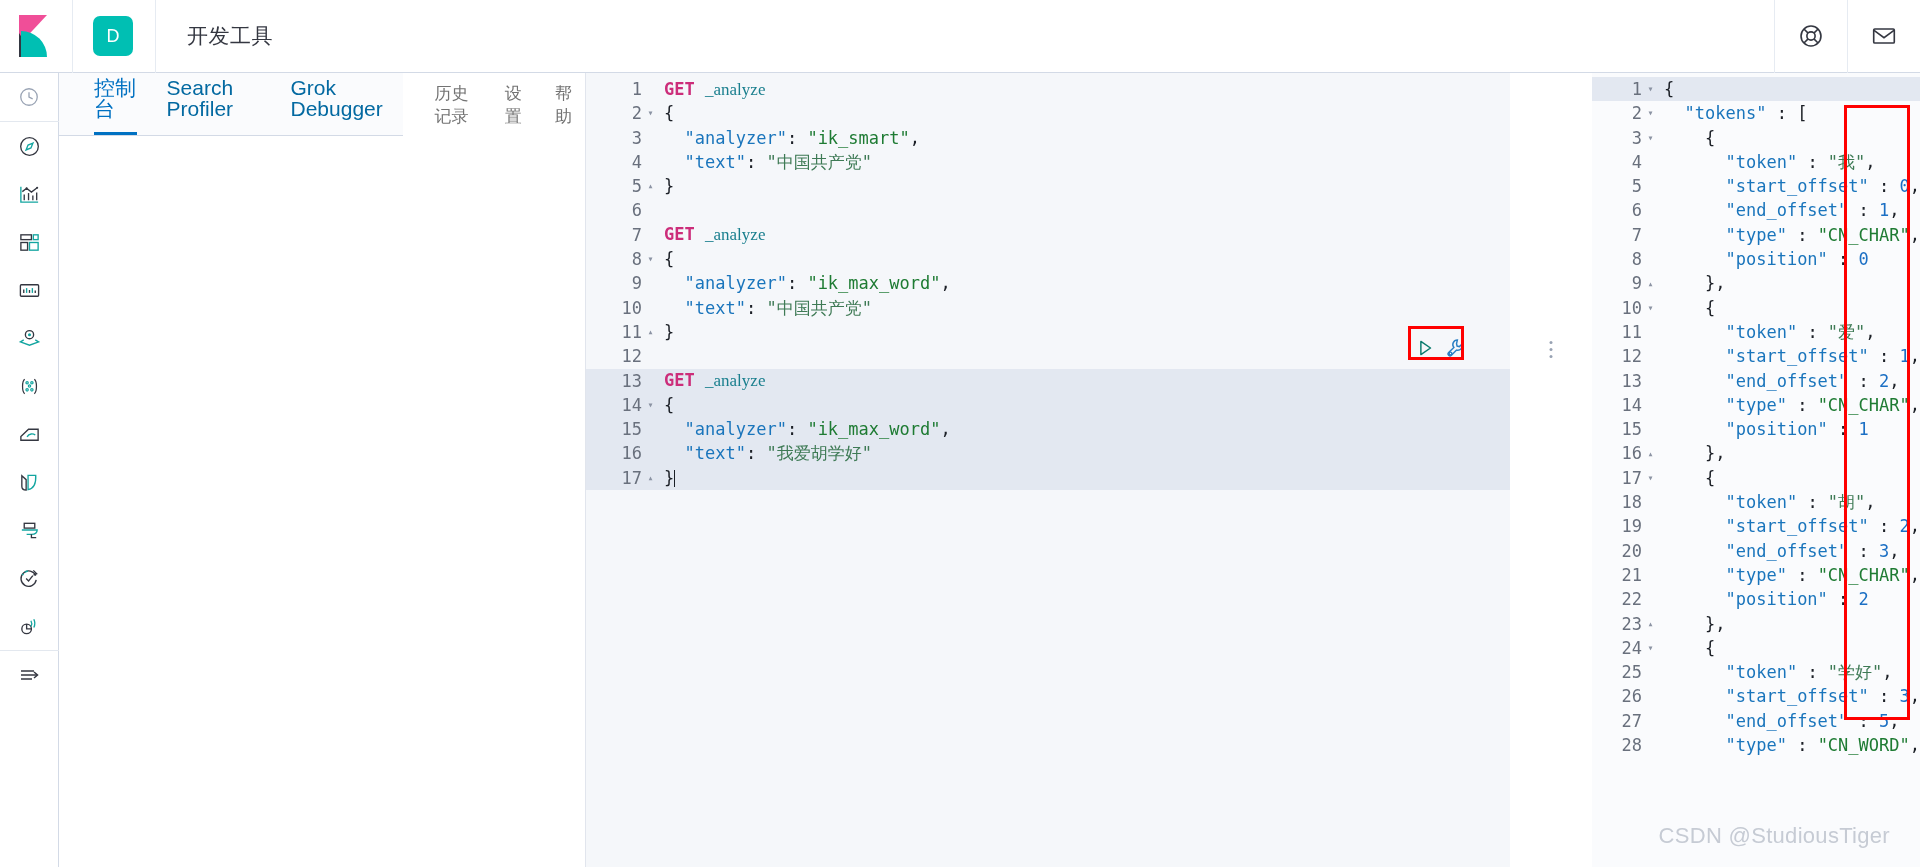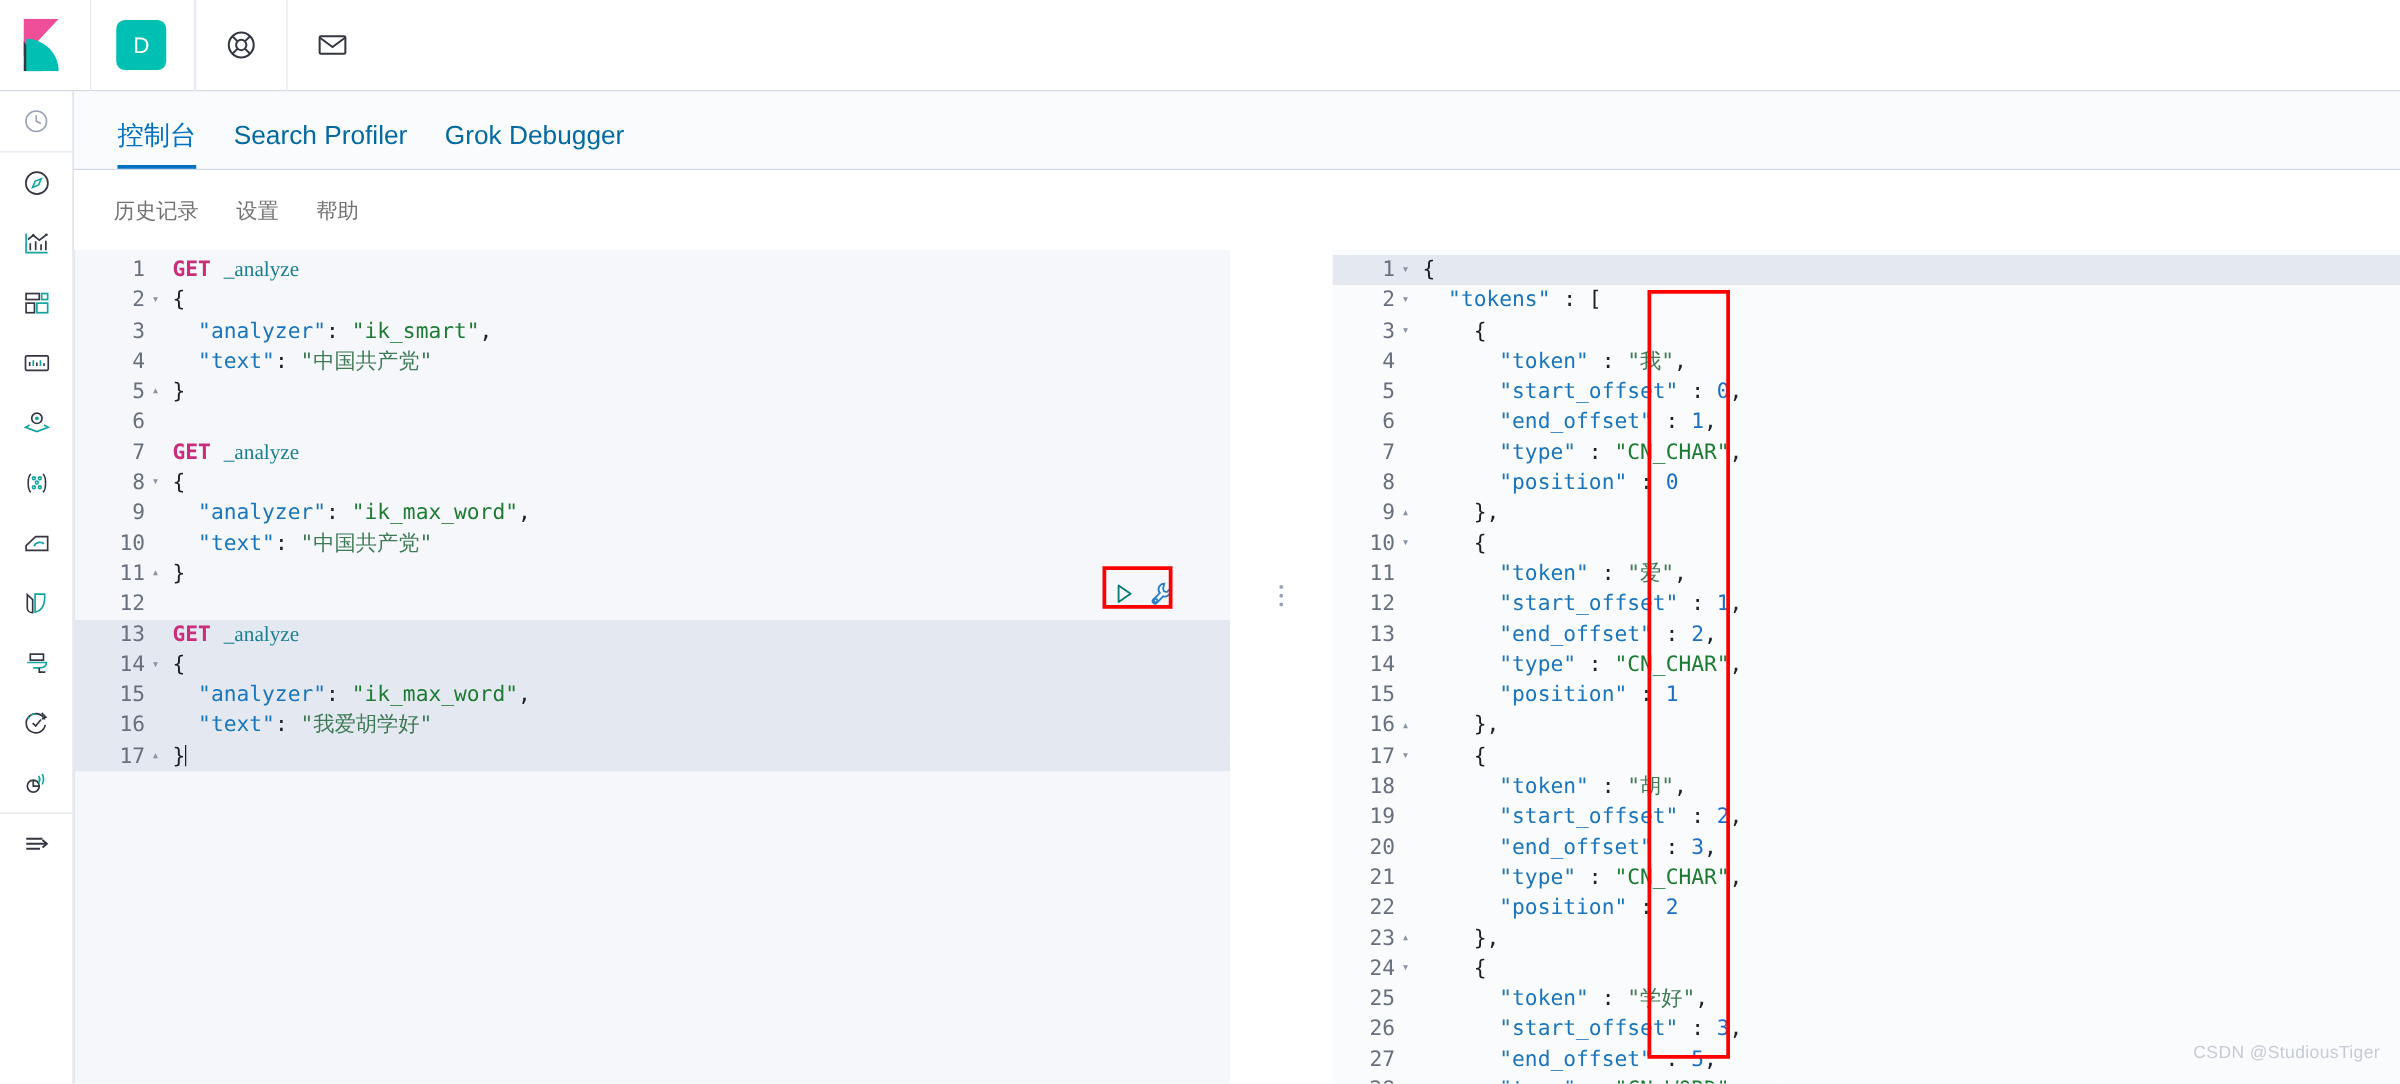--- a/index.html
+++ b/index.html
@@ -65,21 +65,21 @@
   }
   .nav-item {
     width: 59px; height: 48px;
     display: flex; align-items: center; justify-content: center;
   }
   .nav-item svg { display: block; }
   .nav-sep { width: 59px; height: 1px; background: #e3e8ef; }
   .nav-spacer { flex: 1; }
 
   
-  .main-col { flex: 1; display: flex; flex-direction: column; min-width: 0; background: #fff; }
+  .main-col { flex: 1; display: flex; flex-direction: row; min-width: 0; background: #fff; }
 
   .tabs-bar {
     height: 63px; min-height: 63px;
     display: flex; align-items: flex-end;
     background: #fafbfd;
     border-bottom: 1px solid #d3dae6;
     padding-left: 20px;
   }
   .tab {
     position: relative;
@@ -174,42 +174,43 @@
 
   
   .anno-box {
     position: absolute;
     border: 3px solid #ff0000;
     pointer-events: none;
     z-index: 4;
   }
 
   .watermark {
-    position: absolute; right: 16px; bottom: 18px;
-    font-size: 14px; color: #c6cbd4;
+    position: absolute; right: 30px; bottom: 18px;
+    font-size: 22px; color: #c6cbd4;
     letter-spacing: .3px;
     z-index: 6;
   }
 </style>
 </head>
 <body>
 
 <div id="app">
 
   <div class="top-header">
     <div class="kibana-logo-cell">
       <svg class="kibana-logo" viewBox="0 0 38 42">
         <path d="M2 0 L2 30 L30 0 Z" fill="#f04e98"></path>
         <path d="M2 18 L2 42 L17 42 Z" fill="#343741"></path>
         <path d="M4 42 L30 42 A26 26 0 0 0 4 16 Z" fill="#00bfb3"></path>
       </svg>
     </div>
     <div class="app-badge-cell">
       <div class="app-badge">D</div>
     </div>
+    <div class="app-title">开发工具</div>
     <div class="header-right">
       <div class="header-icon-cell">
         <span>
           <svg width="26" height="26" viewBox="0 0 24 24" fill="none" stroke="#343741" stroke-width="1.5">
             <circle cx="12" cy="12" r="9.2"></circle>
             <circle cx="12" cy="12" r="3.8"></circle>
             <line x1="5.5" y1="5.5" x2="9.3" y2="9.3"></line>
             <line x1="14.7" y1="14.7" x2="18.5" y2="18.5"></line>
             <line x1="18.5" y1="5.5" x2="14.7" y2="9.3"></line>
             <line x1="9.3" y1="14.7" x2="5.5" y2="18.5"></line>

